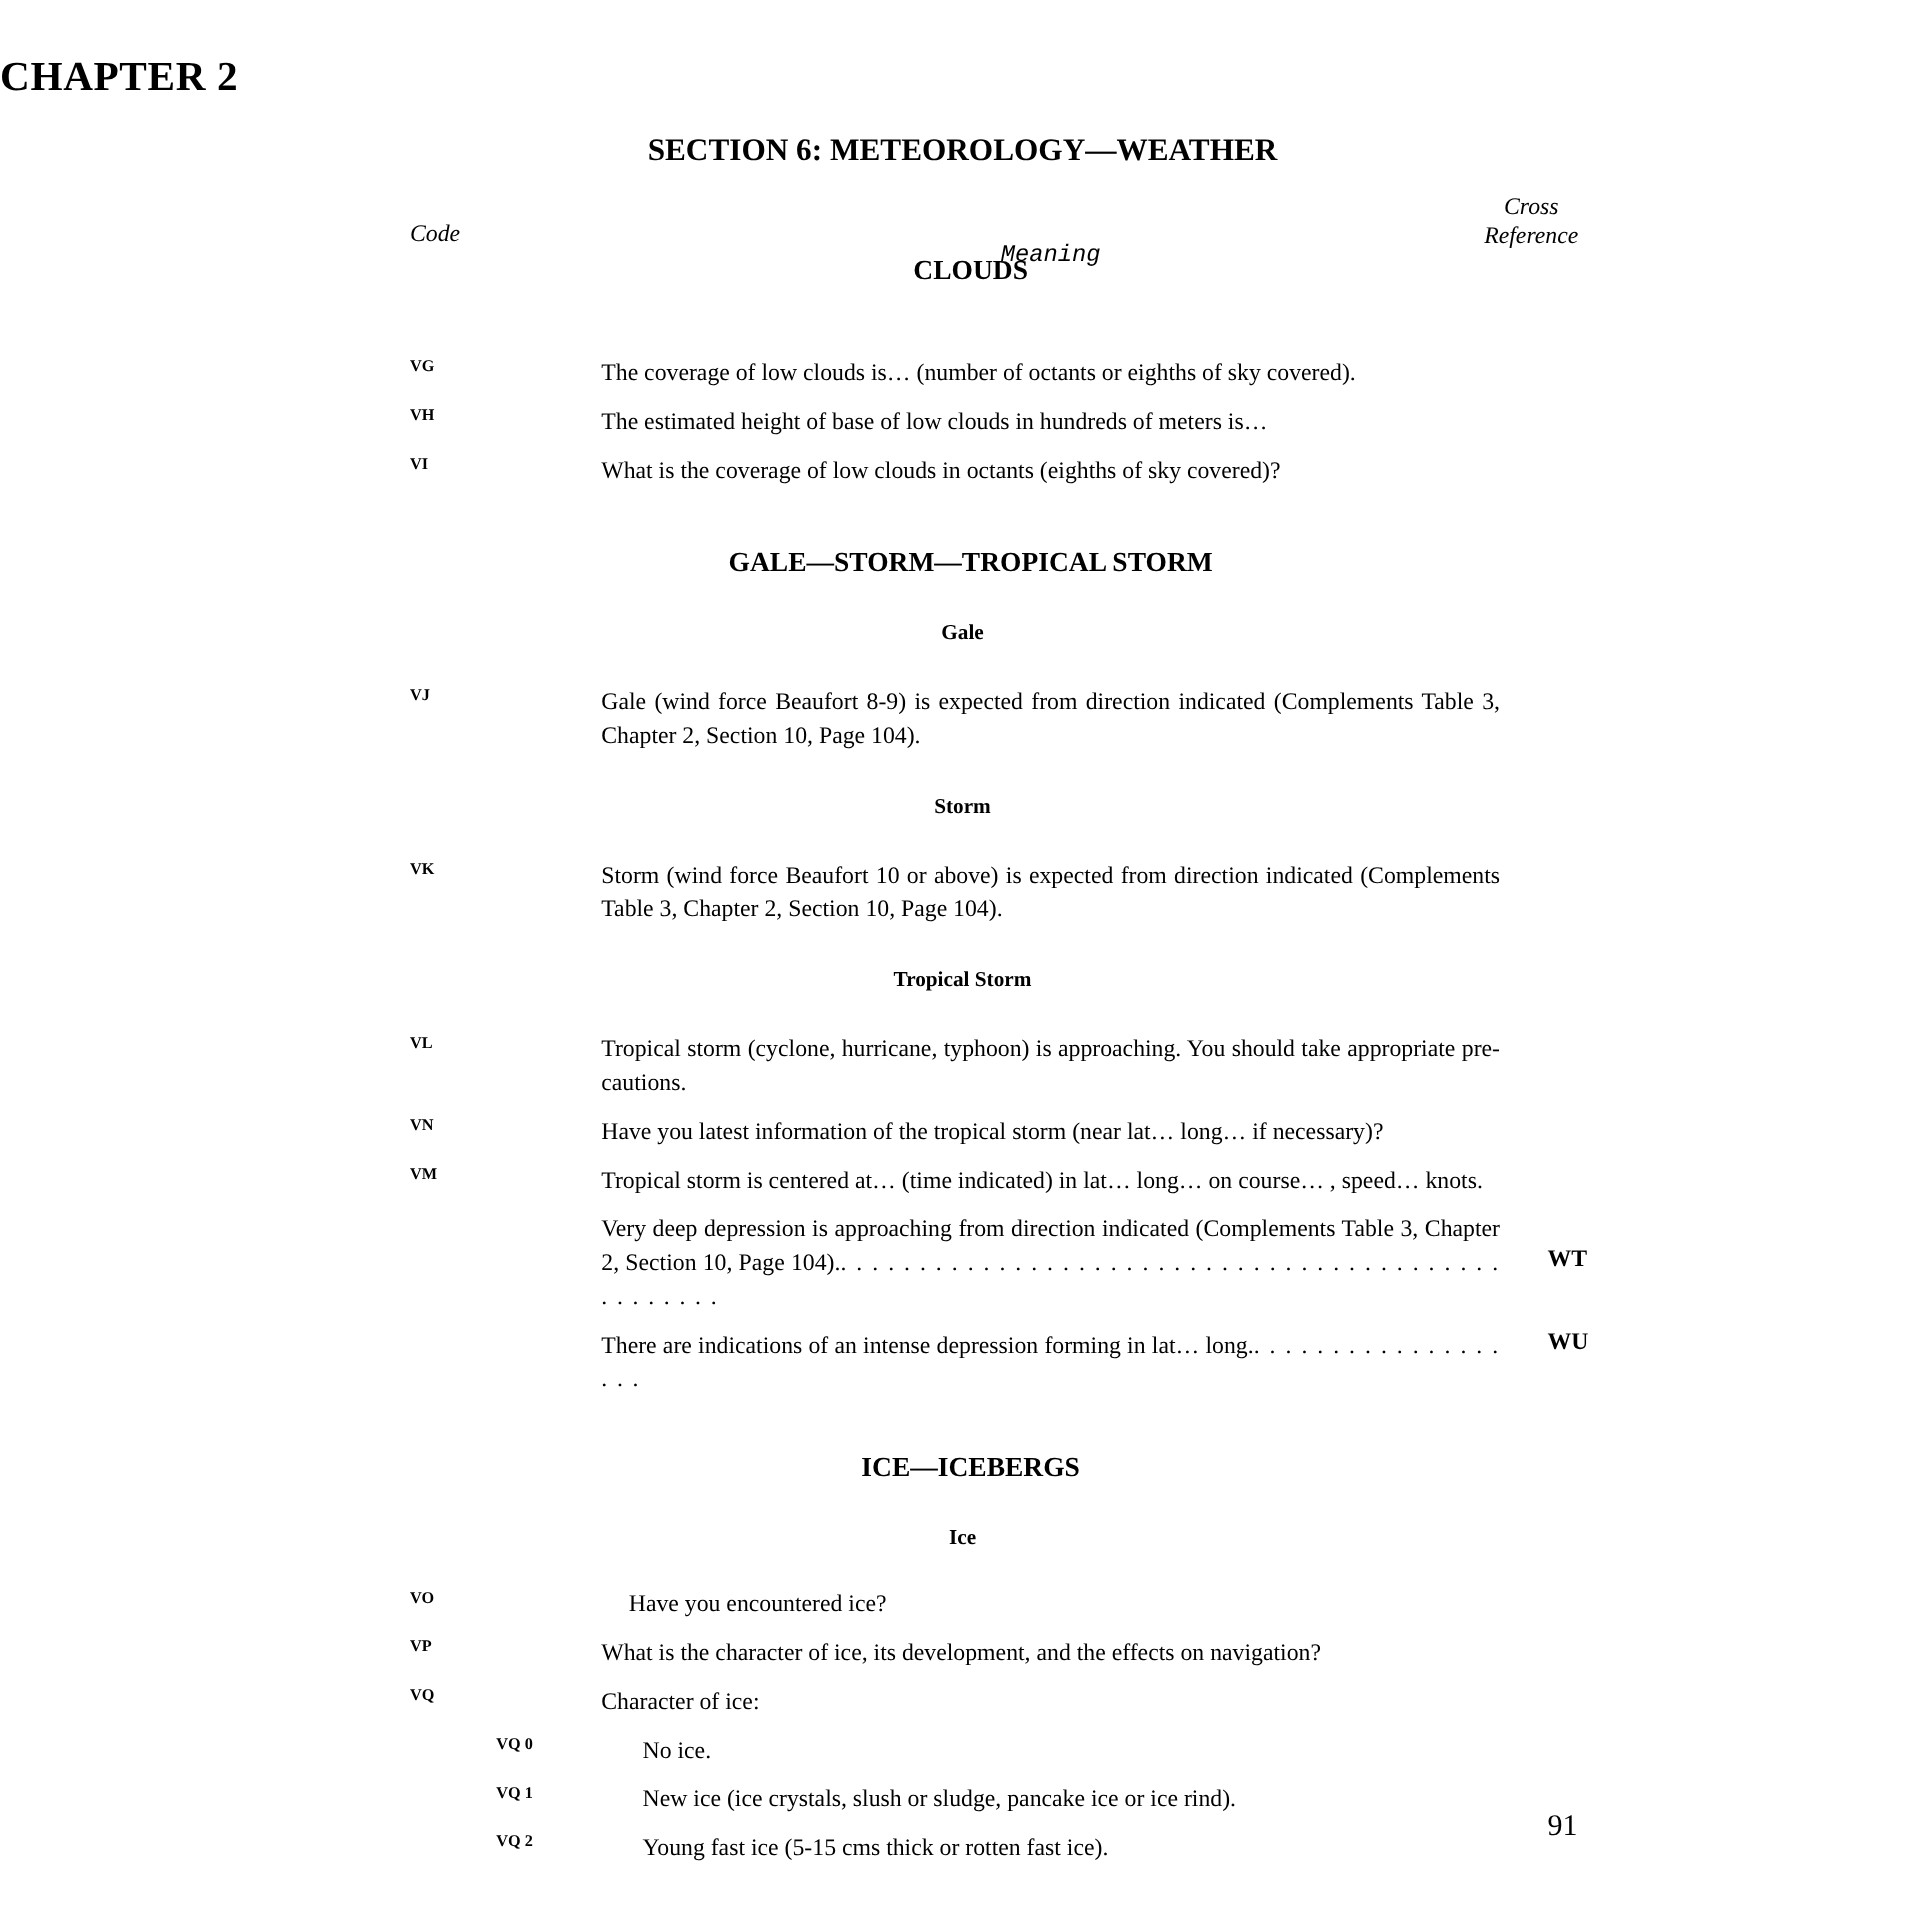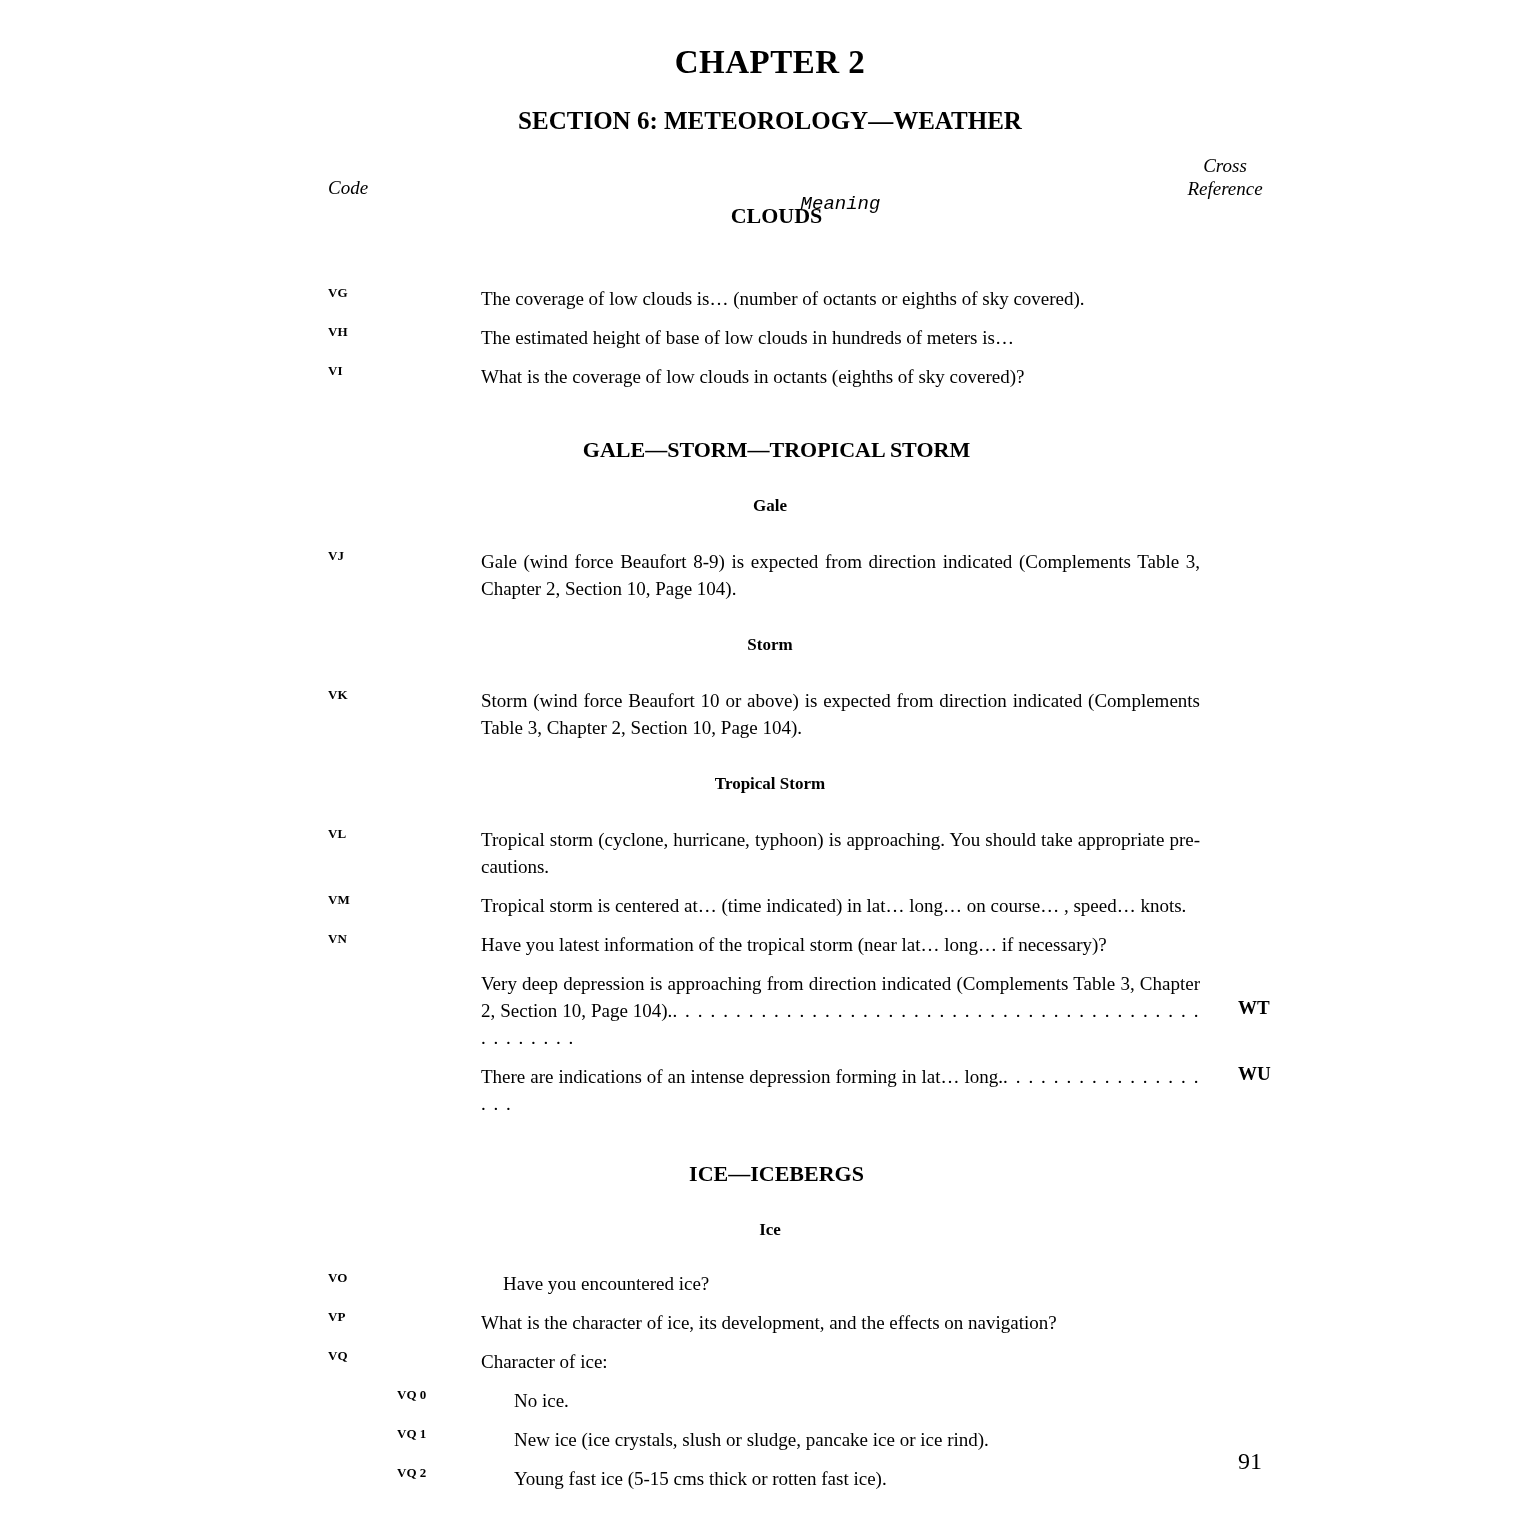--- a/index.html
+++ b/index.html
@@ -19,21 +19,21 @@
     position: absolute;
     inset: 0;
   }
 
   
   .chapter-title {
     position: absolute;
     top: 44px;
     left: 0;
     width: 1540px;
-    text-align: center;
+    text-align: left;
     font-size: 33px;
     font-weight: bold;
     letter-spacing: 0.5px;
   }
   .section-title {
     position: absolute;
     top: 107px;
     left: 0;
     width: 1540px;
     text-align: center;
@@ -191,27 +191,27 @@
     </div>
 
     <div class="sub-heading" style="margin-top:33px;">Tropical Storm</div>
 
     <div class="row" style="margin-top:32px;">
       <div class="code">VL</div>
       <div class="meaning">Tropical storm (cyclone, hurricane, typhoon) is approaching. You should take appropriate pre­cautions.</div>
     </div>
 
     <div class="row" style="margin-top:12px;">
+      <div class="code">VN</div>
+      <div class="meaning">Have you latest information of the tropical storm (near lat… long… if necessary)?</div>
+    </div>
+
+    <div class="row" style="margin-top:12px;">
       <div class="code">VM</div>
       <div class="meaning">Tropical storm is centered at… (time indicated) in lat… long… on course… , speed… knots.</div>
-    </div>
-
-    <div class="row" style="margin-top:12px;">
-      <div class="code">VN</div>
-      <div class="meaning">Have you latest information of the tropical storm (near lat… long… if necessary)?</div>
     </div>
 
     <div class="row" style="margin-top:12px;">
       <div class="meaning"><span>Very deep depression is approaching from direction indicated (Complements Table 3, Chapter 2, Section 10, Page 104).</span><span class="leader">. . . . . . . . . . . . . . . . . . . . . . . . . . . . . . . . . . . . . . . . . . . . . . . . . .</span></div>
       <div class="xref second-line">WT</div>
     </div>
 
     <div class="row" style="margin-top:12px;">
       <div class="meaning"><span>There are indications of an intense depression forming in lat… long.</span><span class="leader">. . . . . . . . . . . . . . . . . . .</span></div>
       <div class="xref">WU</div>

